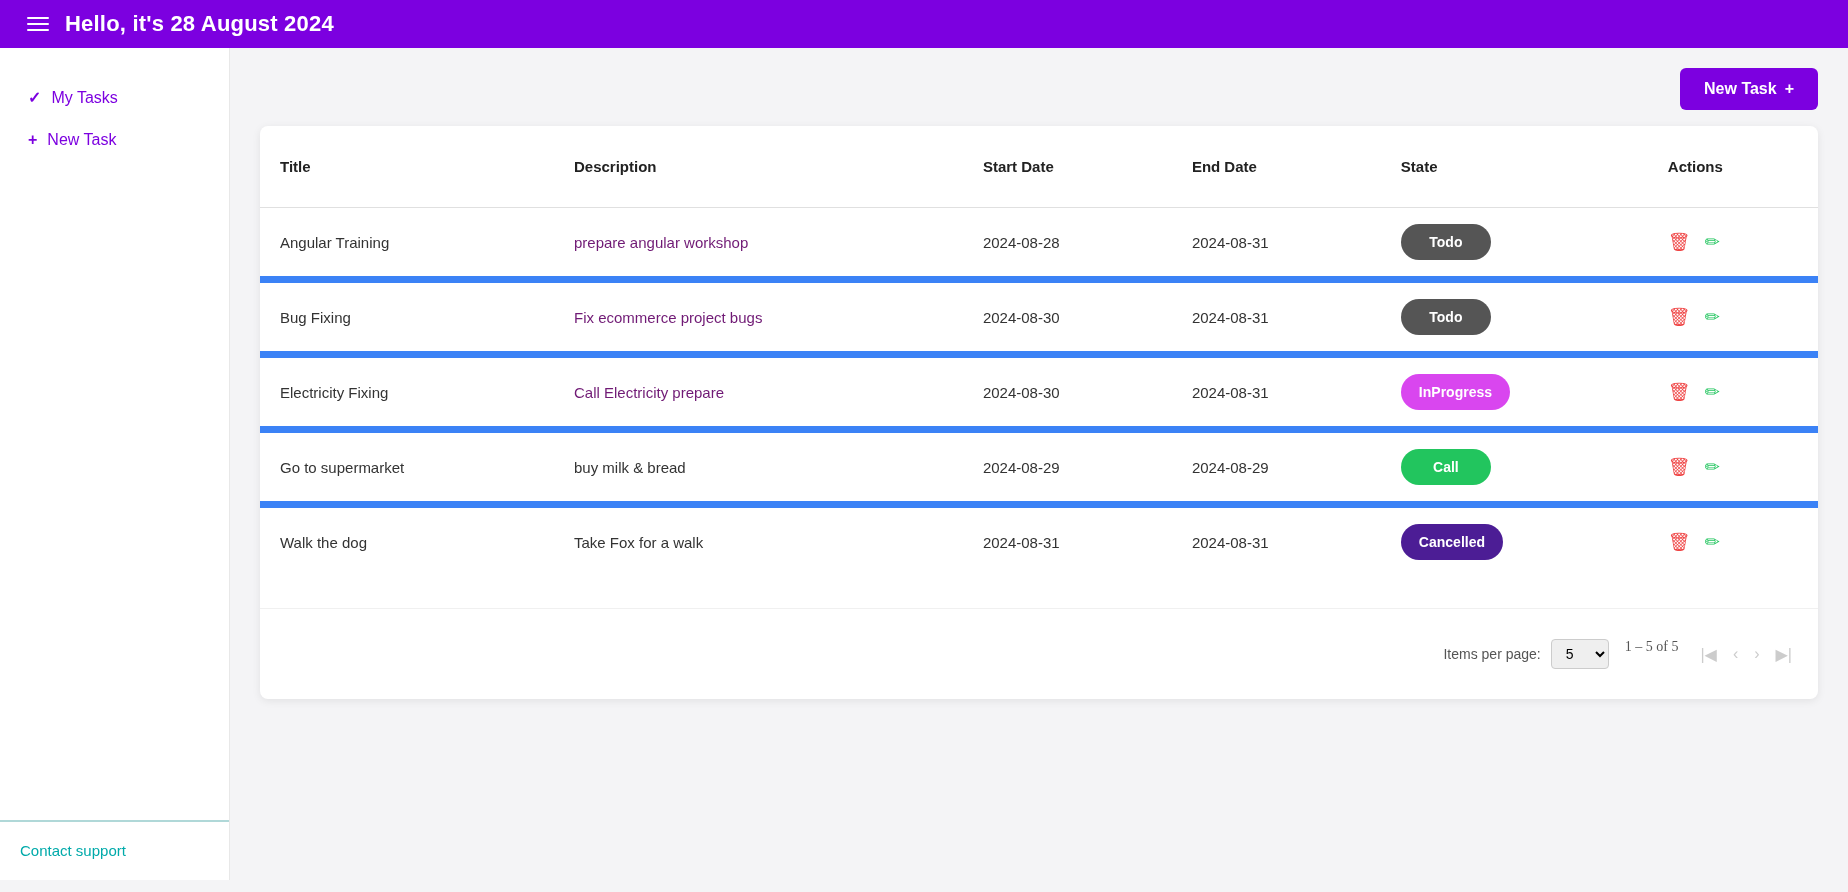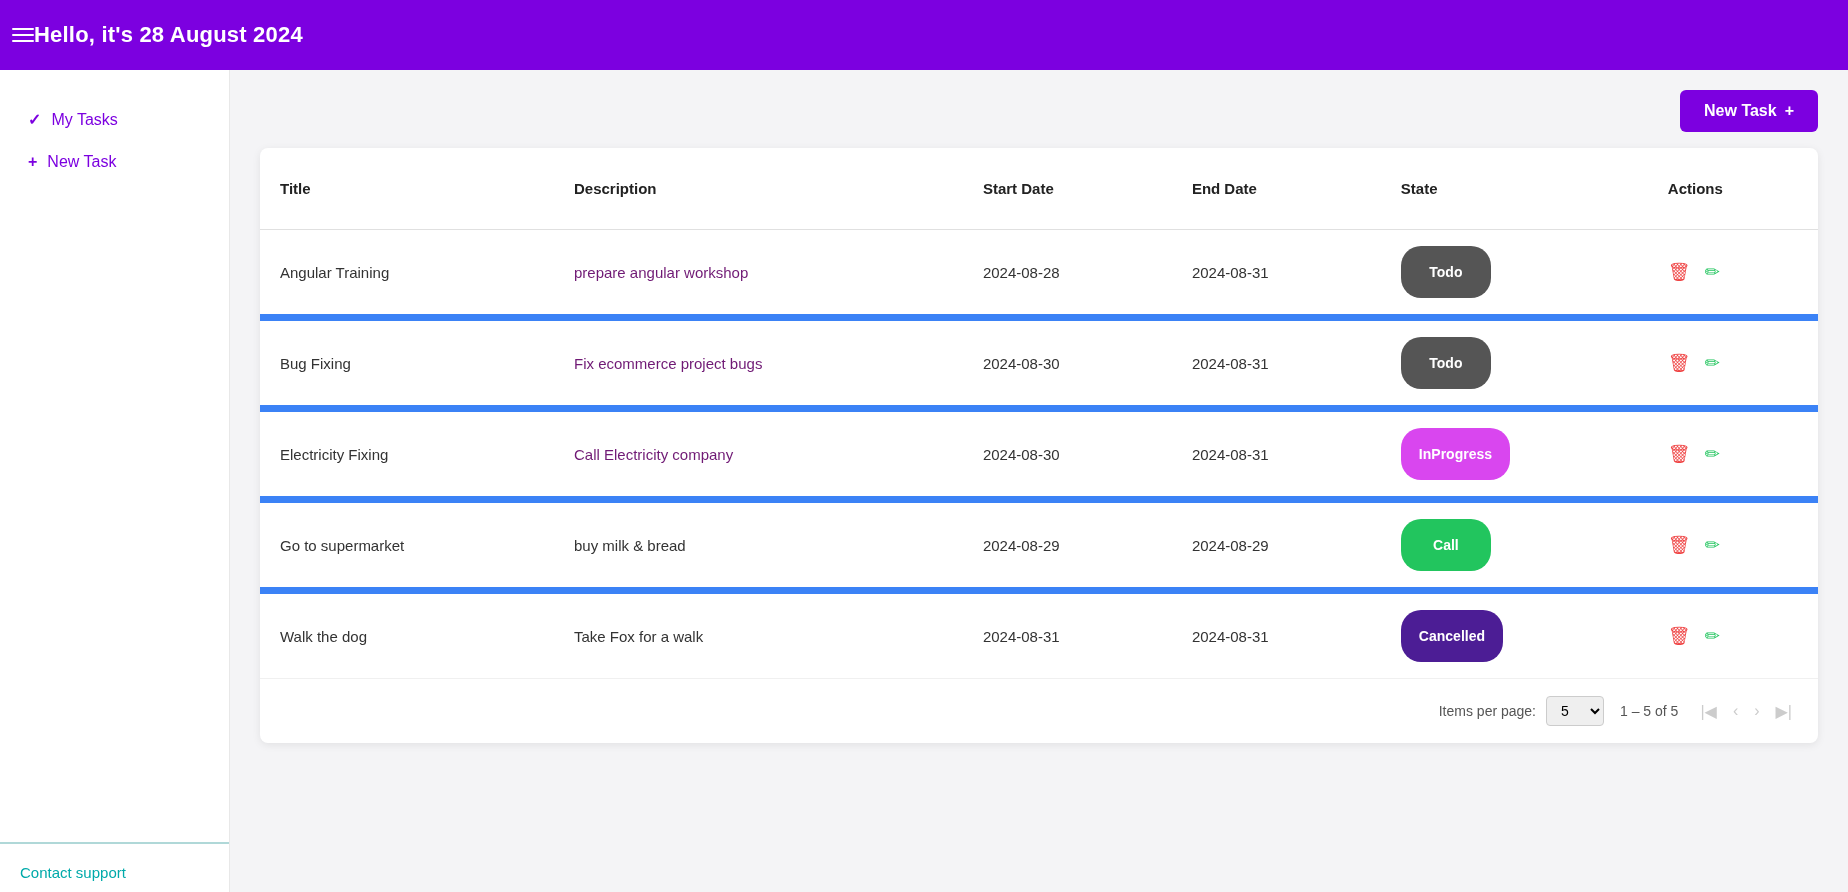--- a/index.html
+++ b/index.html
@@ -2,24 +2,25 @@
 <html><head>
   <meta charset="utf-8">
   <style>
     * { box-sizing: border-box; margin: 0; padding: 0; }
     body { font-family: 'Segoe UI', Arial, sans-serif; background: #f4f4f6; min-height: 892px; }
 
     
     .header {
       background: #7c00e0;
       color: white;
-      height: 70px;
-      display: flex;
-      align-items: center;
-      padding: 0 12px;
+      height: 48px;
+      display: flex;
+      align-items: center;
+      padding: 0 27px;
+      gap: 16px;
     }
     .header-menu-icon {
       display: flex; flex-direction: column; gap: 4px; cursor: pointer;
     }
     .header-menu-icon span {
       display: block; width: 22px; height: 2px; background: white; border-radius: 2px;
     }
     .header-title {
       font-size: 22px; font-weight: 600; letter-spacing: 0.2px;
     }
@@ -130,21 +131,21 @@
     tbody td {
       padding: 16px 20px;
       font-size: 15px;
       color: #333;
     }
     .td-description {
       color: #701a75;
     }
     .state-badge {
       display: inline-block;
-      padding: 18px 18px;
+      padding: 10px 18px;
       border-radius: 20px;
       color: white;
       font-size: 14px;
       font-weight: 600;
       min-width: 90px;
       text-align: center;
     }
     .state-todo { background: #555; }
     .state-inprogress { background: #d946ef; }
     .state-done { background: #22c55e; }
@@ -162,43 +163,44 @@
     }
     .edit-icon {
       color: #22c55e;
       font-size: 18px;
       cursor: pointer;
     }
 
     
     .pagination-row {
       display: flex;
-      align-items: center;
       justify-content: flex-end;
-      padding: 17px 20px;
+      padding: 30px 20px;
       gap: 16px;
       border-top: 1px solid #f0f0f0;
+      margin-top: 32px;
     }
     .items-per-page {
       display: flex;
       align-items: center;
       gap: 10px;
       font-size: 14px;
       color: #555;
     }
     .items-per-page select {
       padding: 5px 10px;
       border: 1px solid #ccc;
       border-radius: 4px;
       font-size: 14px;
       cursor: pointer;
     }
     .page-info {
       font-size: 14px;
       color: #555;
+      font-family: Liberation Serif, serif;
     }
     .page-nav {
       display: flex;
       align-items: center;
       gap: 4px;
     }
     .page-nav-btn {
       background: none;
       border: none;
       cursor: pointer;
@@ -285,21 +287,21 @@
       </td>
       <td>
         <div class="action-icons">
           <span class="delete-icon" title="Delete">🗑</span>
           <span class="edit-icon" title="Edit">✏</span>
         </div>
       </td>
     </tr>
             <tr>
       <td>Electricity Fixing</td>
-      <td class="td-description">Call Electricity company</td>
+      <td class="td-description">Call Electricity prepare</td>
       <td>2024-08-30</td>
       <td>2024-08-31</td>
       <td>
         <span class="state-badge state-inprogress">InProgress</span>
       </td>
       <td>
         <div class="action-icons">
           <span class="delete-icon" title="Delete">🗑</span>
           <span class="edit-icon" title="Edit">✏</span>
         </div>

